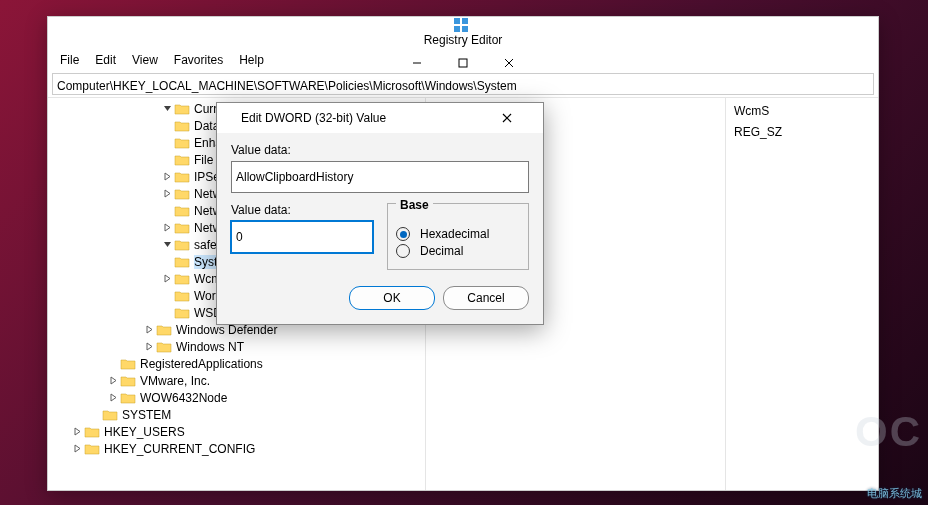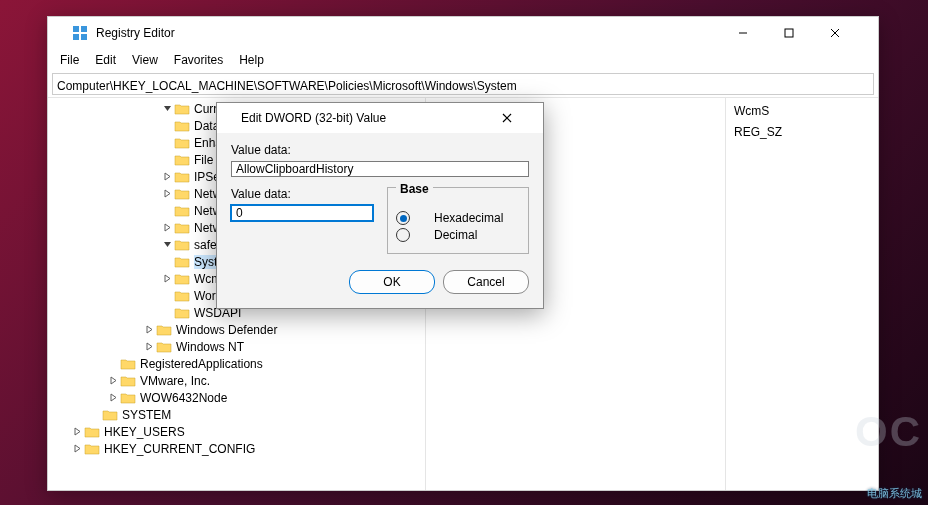--- a/index.html
+++ b/index.html
@@ -1,18 +1,18 @@
 <!DOCTYPE html>
 <html><head>
   <meta charset="utf-8">
   <style>
     * { box-sizing: border-box; margin: 0; padding: 0; font-family: "Segoe UI", Tahoma, sans-serif; }
     body { width: 928px; height: 505px; background: linear-gradient(135deg, #8b1538 0%, #4a0e2e 50%, #1a0514 100%); overflow: hidden; position: relative; }
     .window { position: absolute; left: 47px; top: 16px; width: 832px; height: 475px; background: #fff; border: 1px solid #ccc; box-shadow: 0 4px 20px rgba(0,0,0,0.3); display: flex; flex-direction: column; }
-    .titlebar { height: 32px; display: flex; align-items: center; padding: 0 20px; }
+    .titlebar { height: 32px; display: flex; align-items: center; padding: 0 20px; flex-direction: column; }
     .title-icon { width: 16px; height: 16px; margin: 0 8px 0 4px; display: inline-flex; }
     .title-text { font-size: 12px; color: #000; flex: 1; }
     .win-controls { display: flex; }
     .win-btn { width: 46px; height: 32px; display: flex; align-items: center; justify-content: center; color: #000; }
     .menubar { height: 22px; display: flex; align-items: center; padding: 0 4px; font-size: 12px; }
     .menu-item { padding: 2px 8px; }
     .addressbar { height: 22px; border: 1px solid #ccc; margin: 2px 4px; padding: 1px 4px; font-size: 12px; display: flex; align-items: flex-end; background: #fff; }
     .content { flex: 1; display: flex; border-top: 1px solid #e5e5e5; overflow: hidden; }
     .tree-panel { width: 378px; border-right: 1px solid #e5e5e5; overflow: auto; padding-top: 2px; position: relative; }
     .list-panel { flex: 1; display: flex; }
@@ -30,28 +30,28 @@
     .ind-1 { padding-left: 22px; }
     .ind-2 { padding-left: 40px; }
     .ind-3 { padding-left: 58px; }
     .ind-5 { padding-left: 94px; }
     .ind-6 { padding-left: 112px; }
     .dialog { position: absolute; left: 216px; top: 102px; width: 328px; background: #f3f3f3; border: 1px solid #888; box-shadow: 0 6px 24px rgba(0,0,0,0.35); z-index: 10; }
     .dlg-title { height: 30px; display: flex; align-items: center; padding: 0 24px; background: #fff; font-size: 12px; justify-content: space-between; text-align: right; }
     .dlg-close { width: 24px; height: 24px; display: flex; align-items: center; justify-content: center; font-size: 14px; }
     .dlg-body { padding: 10px 14px 14px 14px; font-size: 12px; background: #f3f3f3; }
     .dlg-label { margin-bottom: 4px; }
-    .dlg-input { width: 100%; border: 1px solid #7a7a7a; padding: 2px 4px; font-size: 12px; height: 16px; background: #fff; }
+    .dlg-input { width: 100%; border: 1px solid #7a7a7a; padding: 2px 4px; font-size: 12px; height: 32px; background: #fff; }
     .dlg-input.focused { border: 1px solid #0078d4; outline: 1px solid #0078d4; }
     .dlg-row { display: flex; gap: 14px; margin-top: 10px; }
     .dlg-left { flex: 1; }
     .dlg-right { flex: 1; }
     .fieldset { border: 1px solid #b0b0b0; padding: 6px 8px 8px 8px; }
     .fieldset-legend { font-size: 12px; padding: 0 4px; background: #f3f3f3; position: relative; top: -12px; margin-bottom: -8px; display: inline-block; font-weight: bold; }
-    .radio-row { display: flex; align-items: center; gap: 24px; margin: 3px 0; font-size: 12px; }
+    .radio-row { display: flex; align-items: center; gap: 10px; margin: 3px 0; font-size: 12px; }
     .radio { width: 14px; height: 14px; border-radius: 50%; border: 1px solid #333; display: inline-flex; align-items: center; justify-content: center; }
     .radio.checked::after { content: ""; width: 7px; height: 7px; border-radius: 50%; background: #0067c0; }
     .dlg-buttons { display: flex; justify-content: flex-end; gap: 8px; margin-top: 16px; }
     .btn { width: 86px; height: 24px; border: 1px solid #8a8a8a; background: #fdfdfd; border-radius: 11px; font-size: 12px; display: flex; align-items: center; justify-content: center; }
     .btn.primary { border: 1px solid #0078d4; }
     .watermark { position: absolute; right: 6px; bottom: 4px; font-size: 11px; color: #7fc7e8; text-shadow: 0 0 3px #003050; opacity: 0.9; pointer-events: none; }
     .watermark2 { position: absolute; right: 6px; top: 408px; font-size: 42px; font-weight: 800; color: rgba(200,210,220,0.3); letter-spacing: 2px; pointer-events: none; }
   </style>
 </head>
 <body>

